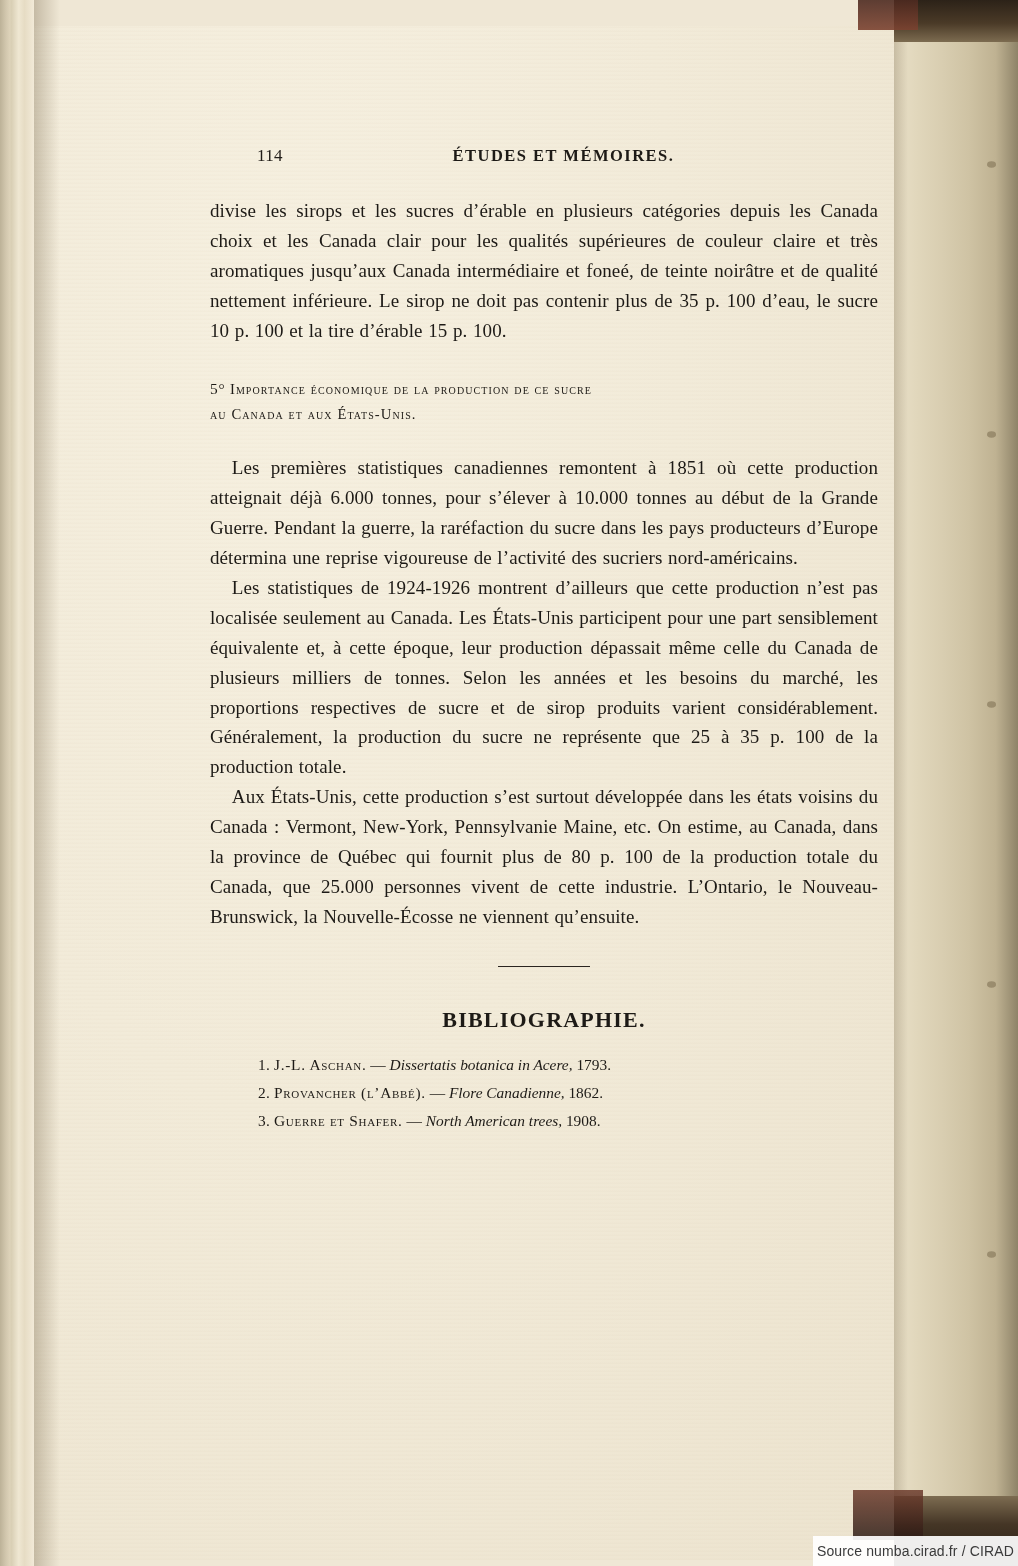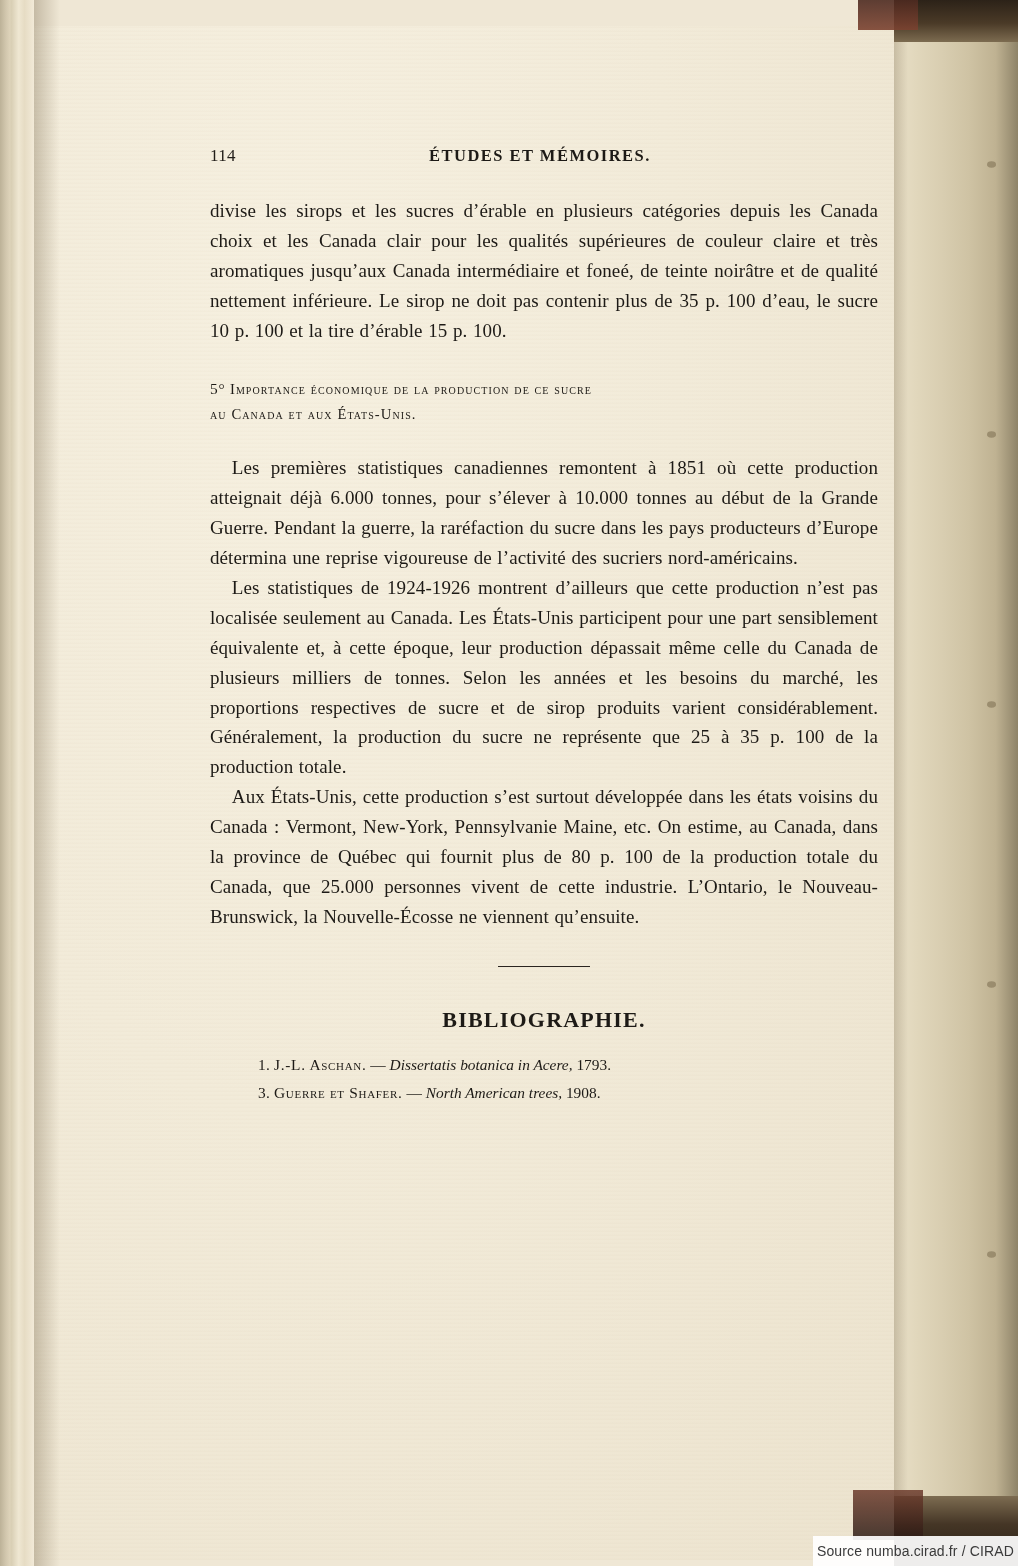--- a/index.html
+++ b/index.html
@@ -132,20 +132,21 @@
     display: flex;
     align-items: baseline;
     font-size: 17.5px;
     letter-spacing: .04em;
     margin-bottom: 30px;
   }
   .folio {
     font-size: 17px;
     letter-spacing: .02em;
     color: #211d18;
+    margin-left: 47px;
   }
   .head-title {
     flex: 1;
     text-align: center;
     font-weight: 700;
     font-size: 16.5px;
     letter-spacing: .09em;
     margin-left: -34px;
   }
 
@@ -244,20 +245,24 @@
       </div>
 
       <div class="rule"></div>
 
       <div class="biblio-title">BIBLIOGRAPHIE.</div>
 
       <ol class="biblio">
         <li>
           <span class="n">1.</span>
           <span class="auth">J.-L. Aschan.</span><span> — </span><span class="ttl">Dissertatis botanica in Acere,</span><span> 1793.</span>
+        </li>
+        <li>
+          <span class="n">2.</span>
+          <span class="auth">Provancher (l’Abbé).</span><span> — </span><span class="ttl">Flore Canadienne,</span><span> 1862.</span>
         </li>
         <li>
           <span class="n">3.</span>
           <span class="auth">Guerre et Shafer.</span><span> — </span><span class="ttl">North American trees,</span><span> 1908.</span>
         </li>
       </ol>
 
     </div>
   </div>
 

